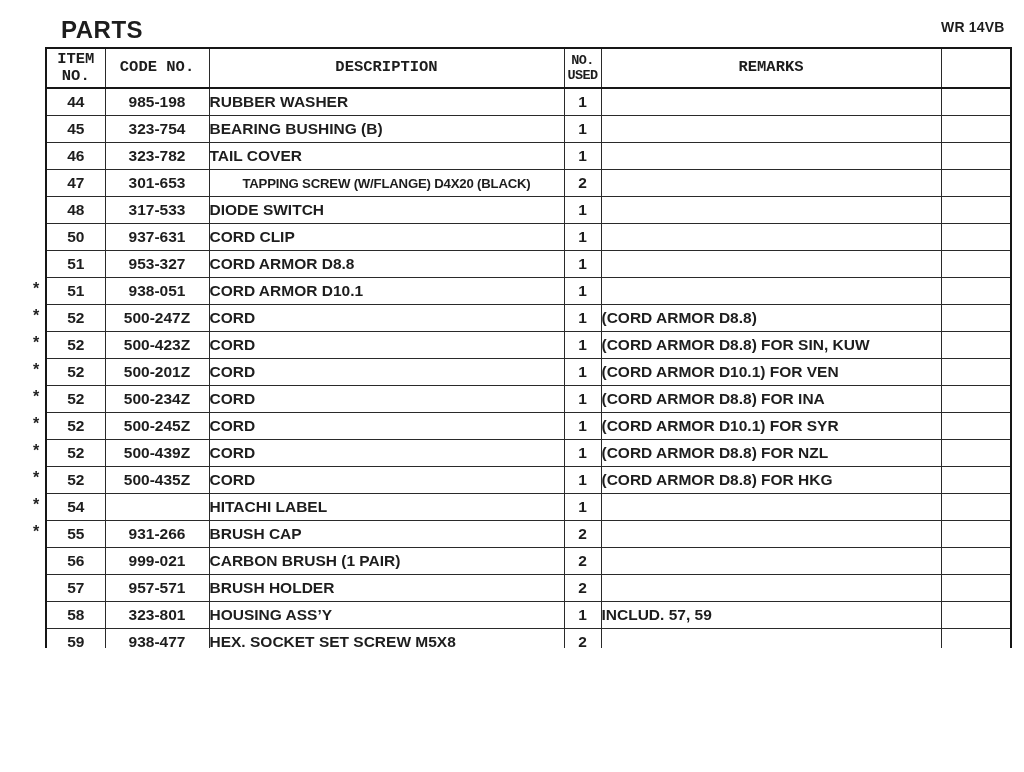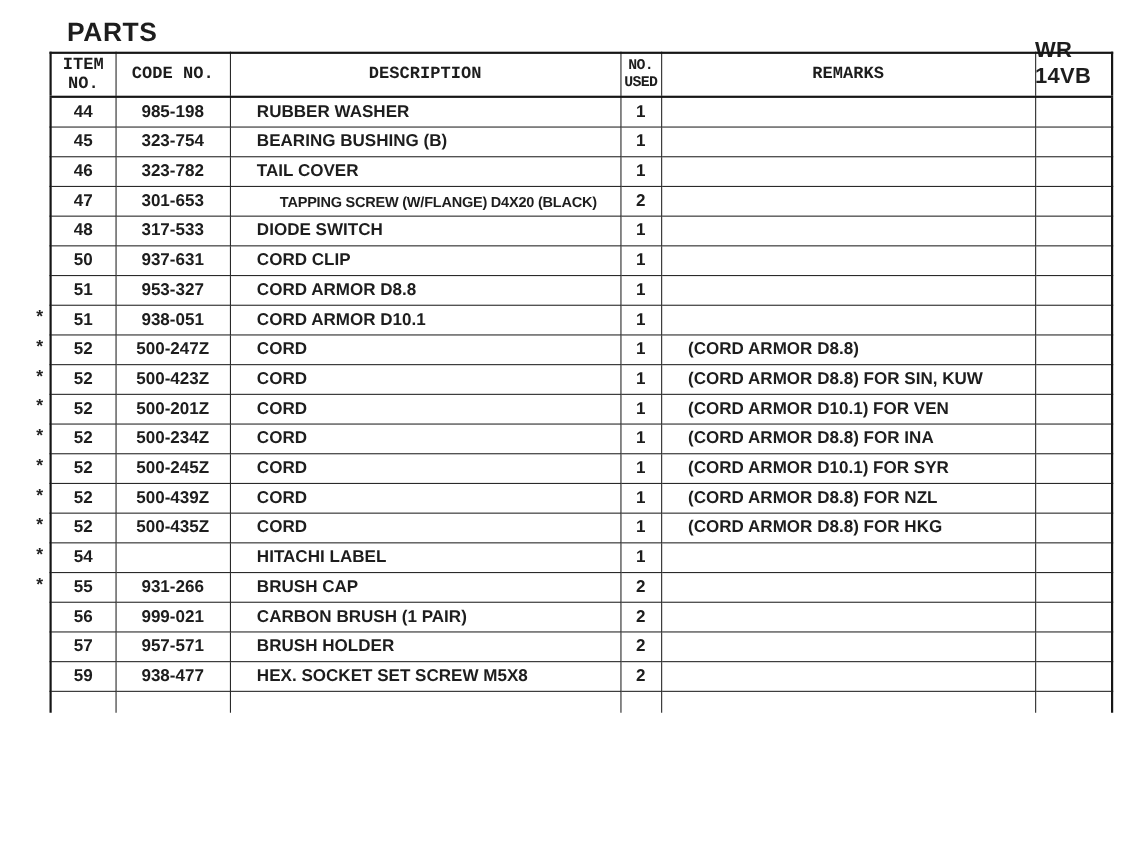--- a/index.html
+++ b/index.html
@@ -17,23 +17,22 @@
     position: absolute;
     left: 61px;
     top: 16px;
     font-size: 24px;
     letter-spacing: 0.5px;
   }
   .model {
     position: absolute;
     left: 941px;
     top: 19px;
-    font-size: 20px;
+    font-size: 14px;
     letter-spacing: 0.2px;
-    margin-top: 16px;
   }
   table.parts {
     position: absolute;
     left: 45px;
     top: 47px;
     width: 965px;
     border-collapse: collapse;
     table-layout: fixed;
     border: 2px solid #161616;
   }
@@ -54,21 +53,21 @@
   table.parts th.c-used { font-size: 13.5px; letter-spacing: -0.6px; }
   table.parts td {
     height: 26px;
     font-size: 15.5px;
     text-align: center;
     white-space: nowrap;
   }
   table.parts td:nth-child(3),
   table.parts td:nth-child(5) {
     text-align: left;
-    padding-left: 24px;
+    padding-left: 0;
     margin-left: 36px;
   }
   table.parts td.condensed { font-size: 13.2px; letter-spacing: -0.2px; text-align: center; }
   .marks { position: absolute; left: 28px; top: 87px; width: 16px; }
   .mark {
     position: absolute;
     left: 0;
     width: 16px;
     height: 27px;
     text-align: center;
@@ -263,20 +262,28 @@
         </tr>
         <tr>
           <td>57</td>
           <td>957-571</td>
           <td>BRUSH HOLDER</td>
           <td>2</td>
           <td></td>
           <td></td>
         </tr>
         <tr>
+          <td>58</td>
+          <td>323-801</td>
+          <td>HOUSING ASS’Y</td>
+          <td>1</td>
+          <td>INCLUD. 57, 59</td>
+          <td></td>
+        </tr>
+        <tr>
           <td>59</td>
           <td>938-477</td>
           <td>HEX. SOCKET SET SCREW M5X8</td>
           <td>2</td>
           <td></td>
           <td></td>
         </tr>
         <tr>
           <td></td>
           <td></td>

